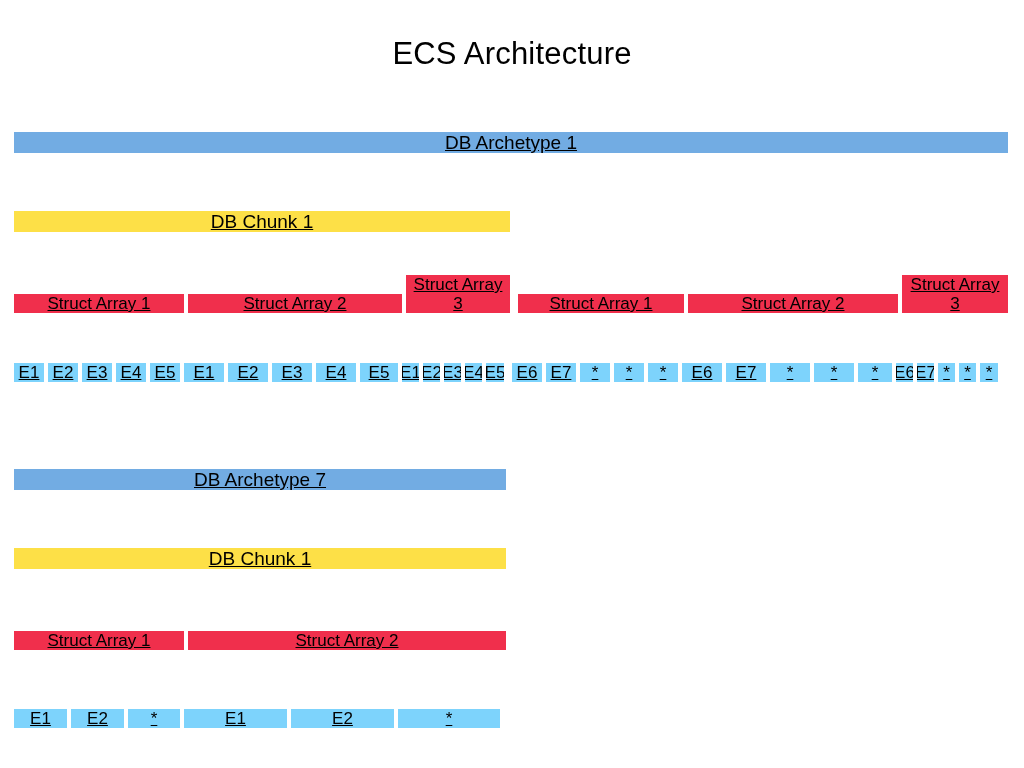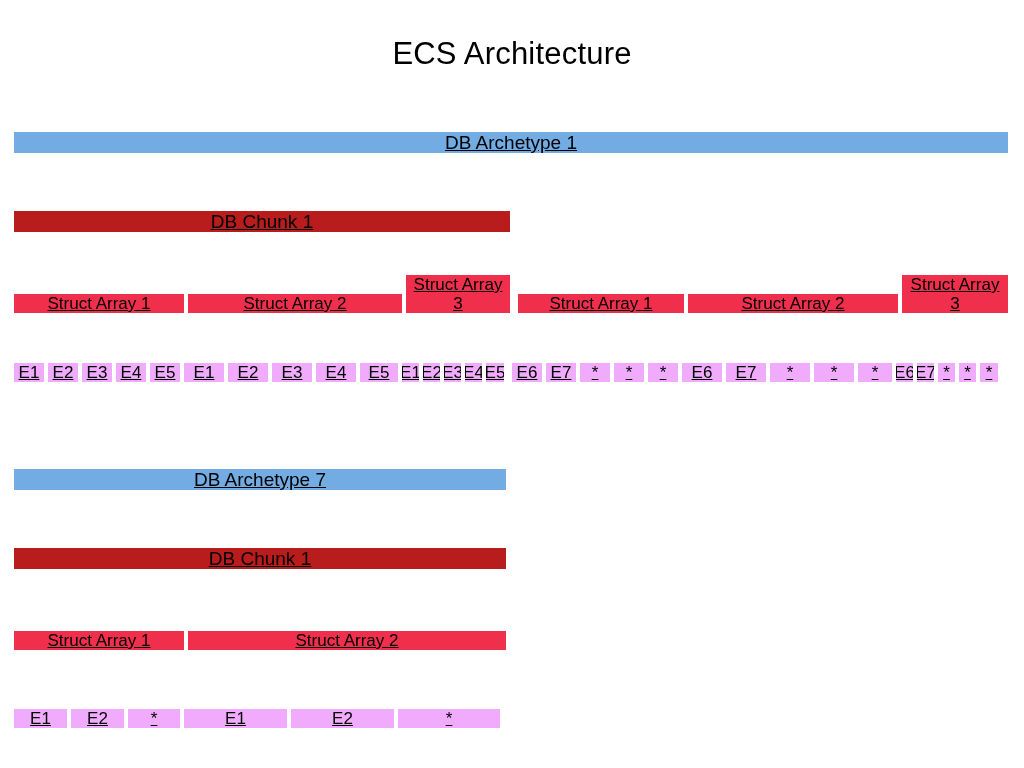--- a/index.html
+++ b/index.html
@@ -41,29 +41,29 @@
     line-height: 1.12;
     overflow: hidden;
     padding: 0 2px;
   }
 
   .archetype-bar {
     background: #72ACE3;
     font-size: 19px;
   }
   .chunk-cell {
-    background: #b91c1c;
+    background: #fde047;
     font-size: 19px;
   }
   .struct-cell {
     background: #F02F4C;
     font-size: 17px;
   }
   .entity-cell {
-    background: #f0abfc;
+    background: #7dd3fc;
     font-size: 17px;
   }
 
   .gap-h { width: 4px; background: #ffffff; flex: none; }
 </style>
 </head>
 <body>
 
 <div id="stage">
 

